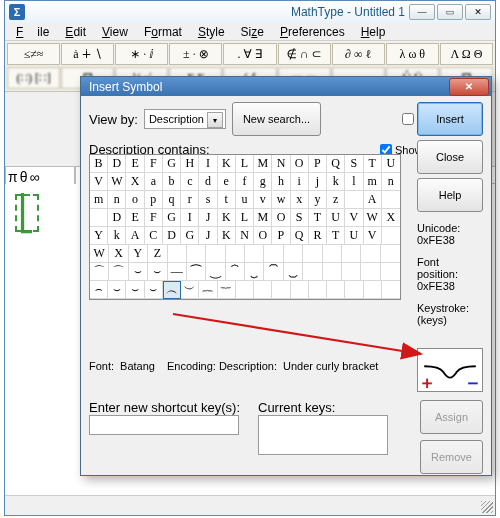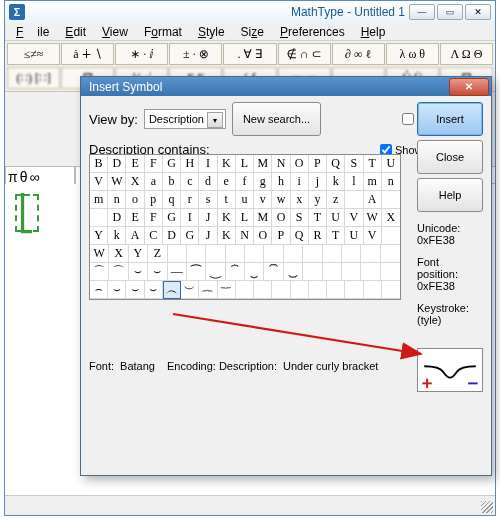--- a/index.html
+++ b/index.html
@@ -201,21 +201,21 @@
       <div class="info">
         <div>Unicode:</div>
         <div class="v">0xFE38</div>
       </div>
       <div class="info">
         <div>Font position:</div>
         <div class="v">0xFE38</div>
       </div>
       <div class="info">
         <div>Keystroke:</div>
-        <div class="v">(tyle)</div>
+        <div class="v">(keys)</div>
       </div>
     </div>
 
     <div class="grid-wrap">
       <div class="grid" id="chargrid">
           <div class="grow">
             <div class="gcell">B</div>
             <div class="gcell">D</div>
             <div class="gcell">E</div>
             <div class="gcell">F</div>
@@ -382,20 +382,36 @@
 
     <div class="preview">
       <svg viewBox="0 0 66 44">
         <path d="M6 18 Q22 18 26 24 Q30 30 33 30 Q36 30 40 24 Q44 18 60 18" fill="none" stroke="#000" stroke-width="2"></path>
         <line x1="4" y1="36" x2="14" y2="36" stroke="#d01818" stroke-width="2"></line>
         <line x1="9" y1="31" x2="9" y2="41" stroke="#d01818" stroke-width="2"></line>
         <line x1="52" y1="36" x2="62" y2="36" stroke="#2424d0" stroke-width="2"></line>
       </svg>
     </div>
 
+    <div class="shortcut-area">
+      <div class="cols">
+        <div>
+          <div class="lbl">Enter new shortcut key(s):</div>
+          <input class="txt" style="">
+        </div>
+        <div>
+          <div class="lbl">Current keys:</div>
+          <div class="listbox"></div>
+        </div>
+        <div class="sbtns">
+          <button class="btn" disabled="">Assign</button>
+          <button class="btn" disabled="">Remove</button>
+        </div>
+      </div>
+    </div>
 
     <svg class="arrow" style="left:90px; top:210px; width:260px; height:60px;">
       <defs>
           <marker id="ah" markerWidth="10" markerHeight="8" refX="9" refY="4" orient="auto">
         <path d="M0,0 L10,4 L0,8 Z" fill="#d01818"></path>
           </marker>
         </defs>
       <line x1="2" y1="8" x2="250" y2="48" stroke="#d01818" stroke-width="2.2" marker-end="url(#ah)"></line>
     </svg>
 

